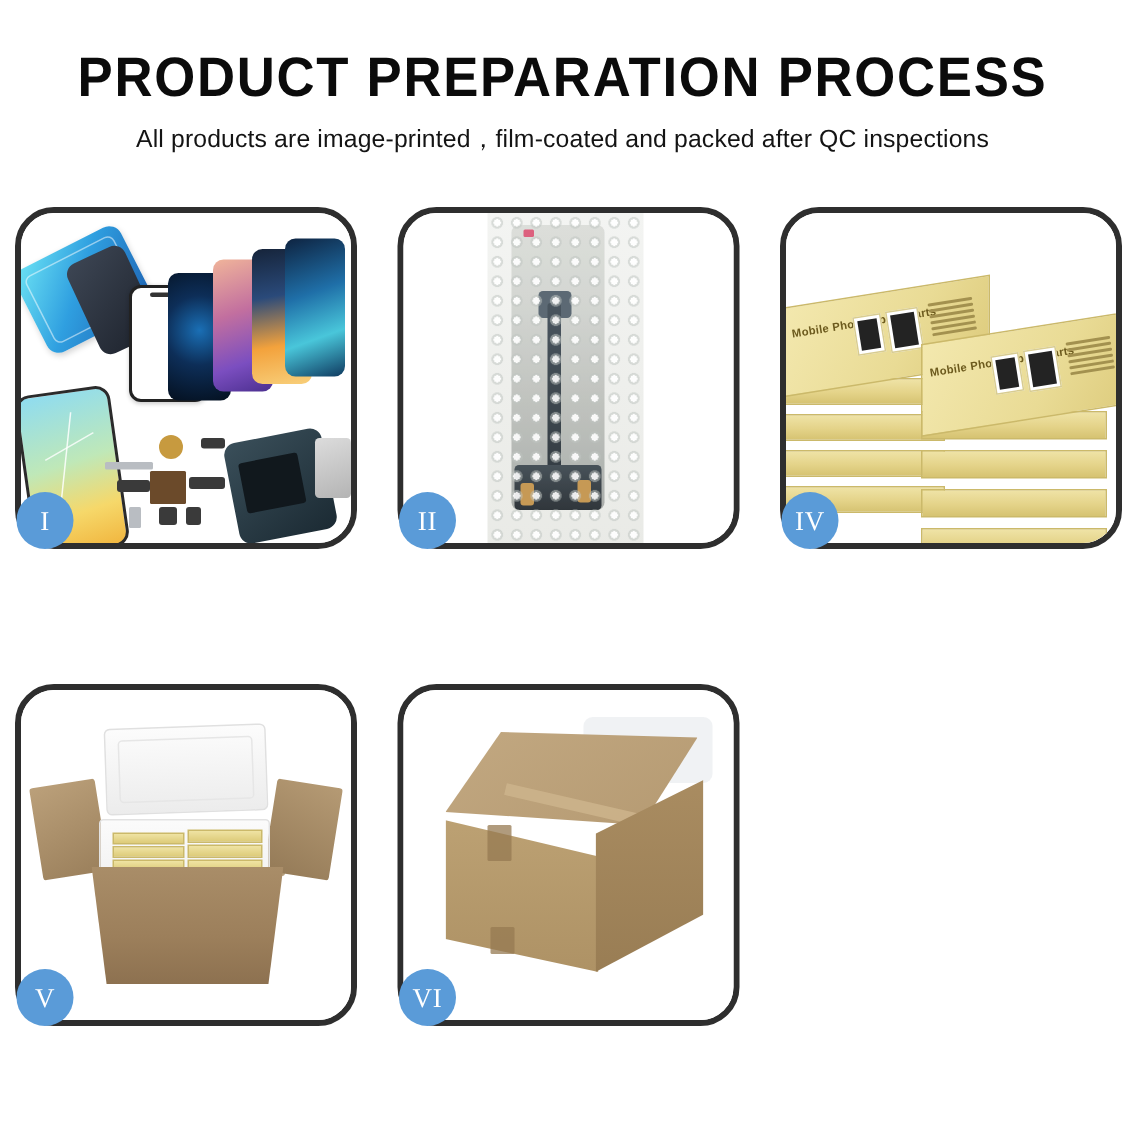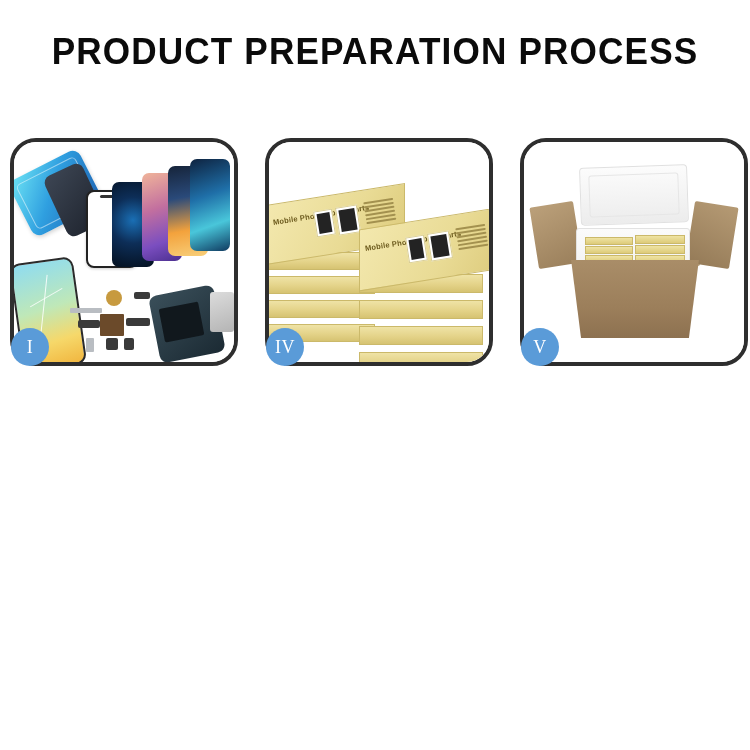--- a/index.html
+++ b/index.html
@@ -269,20 +269,21 @@
     background:rgba(235,238,240,.75);border-radius:6px;
   }
 </style>
 </head>
 <body>
 
 <div class="page">
 
   <div class="header">
     <div class="title">PRODUCT PREPARATION PROCESS</div>
+    <div class="subtitle">All products are image-printed，film-coated and packed after QC inspections</div>
   </div>
 
   <div class="grid">
 
     <div class="panel">
       <div class="inner p1">
         <div class="ph screen-blue"></div>
         <div class="ph backplate"></div>
         <div class="ph glass"></div>
         <div class="ph p-black"></div>
@@ -298,20 +299,36 @@
         <div class="chip flex" style="left:64px;top:178px;width:22px;height:8px;"></div>
         <div class="chip flex" style="left:112px;top:176px;width:24px;height:8px;"></div>
         <div class="chip silver" style="left:72px;top:196px;width:8px;height:14px;"></div>
         <div class="chip flex" style="left:92px;top:196px;width:12px;height:12px;"></div>
         <div class="chip flex" style="left:110px;top:196px;width:10px;height:12px;"></div>
         <div class="chip silver" style="left:196px;top:150px;width:24px;height:40px;background:linear-gradient(160deg,#dcdcdc,#b4b4b4);border-radius:3px;"></div>
       </div>
       <div class="badge">I</div>
     </div>
 
+    <div class="panel">
+      <div class="inner p2">
+        <div class="bubblebag">
+          <div class="lcd">
+            <div class="redmark"></div>
+            <div class="conn"></div>
+            <div class="flexcable"></div>
+            <div class="base"></div>
+            <div class="goldtab" style="left:6px;top:172px;"></div>
+            <div class="goldtab" style="left:44px;top:170px;"></div>
+          </div>
+          <div class="bub"></div>
+        </div>
+      </div>
+      <div class="badge">II</div>
+    </div>
 
 
     <div class="panel">
       <div class="inner p4">
         <div class="stackwrap">
 
           <div class="sbox" style="left:0px;top:96px;width:106px;height:16px;"></div>
           <div class="sbox" style="left:0px;top:120px;width:106px;height:16px;"></div>
           <div class="sbox" style="left:0px;top:144px;width:106px;height:16px;"></div>
           <div class="sbox" style="left:0px;top:168px;width:106px;height:16px;"></div>
@@ -374,15 +391,28 @@
           <div class="ybox" style="left:58px;top:16px;width:48px;height:7px;"></div>
           <div class="ybox" style="left:58px;top:26px;width:48px;height:7px;"></div>
           <div class="ybox" style="left:58px;top:36px;width:48px;height:7px;"></div>
           <div class="ybox" style="left:58px;top:46px;width:48px;height:6px;"></div>
         </div>
         <div class="cartonbody"></div>
       </div>
       <div class="badge">V</div>
     </div>
 
+    <div class="panel">
+      <div class="inner p6">
+        <div class="cb-shadow"></div>
+        <div class="cb-top">
+          <div class="cb-tape"></div>
+        </div>
+        <div class="cb-front"></div>
+        <div class="cb-side"></div>
+        <div class="cb-tab" style="left:56px;top:90px;width:16px;height:24px;"></div>
+        <div class="cb-tab" style="left:58px;top:158px;width:16px;height:18px;"></div>
+      </div>
+      <div class="badge">VI</div>
+    </div>
 
   </div>
 </div>
 
 </body></html>

